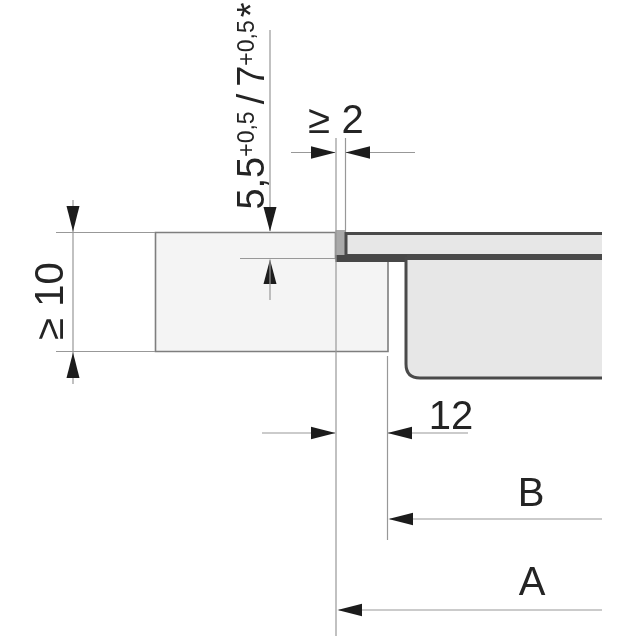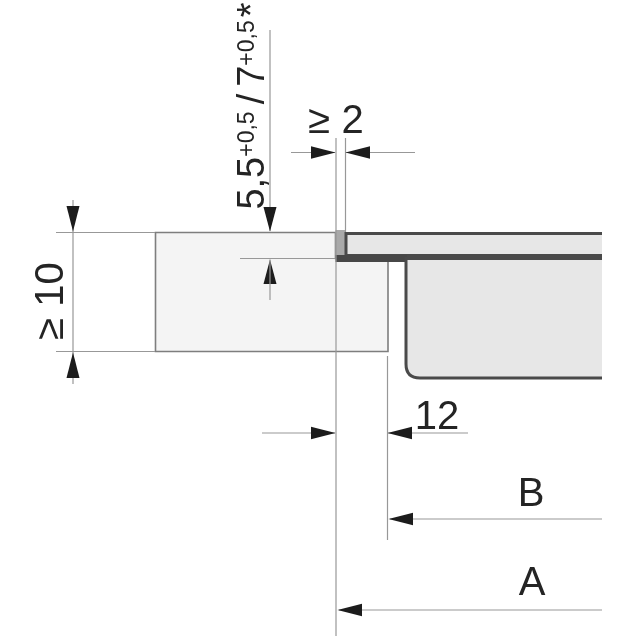--- a/index.html
+++ b/index.html
@@ -88,19 +88,19 @@
   </svg>
 
   <div class="lbl rot recess" style="left:251px; top:106px">
     <span>5,5</span><sup>+0,5</sup><span class="sep">/</span><span>7</span><sup>+0,5</sup><span class="star">*</span>
   </div>
 
   <div class="lbl" style="left:336px; top:119px">≥ 2</div>
 
   <div class="lbl rot" style="left:49px; top:301px">≥ 10</div>
 
-  <div class="lbl" style="left:437px; top:415px">12</div>
+  <div class="lbl" style="left:451px; top:415px">12</div>
 
   <div class="lbl" style="left:531px; top:492px">B</div>
 
   <div class="lbl" style="left:532px; top:581px">A</div>
 
 </div>
 
 </body></html>

